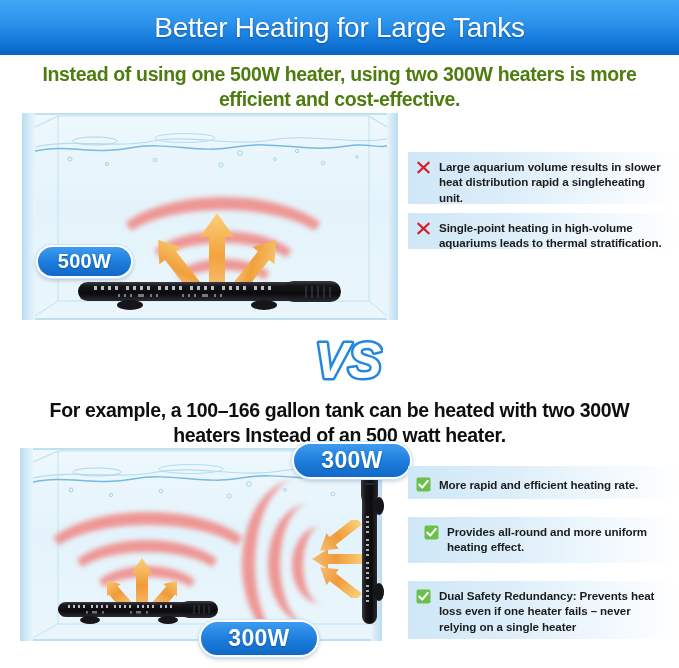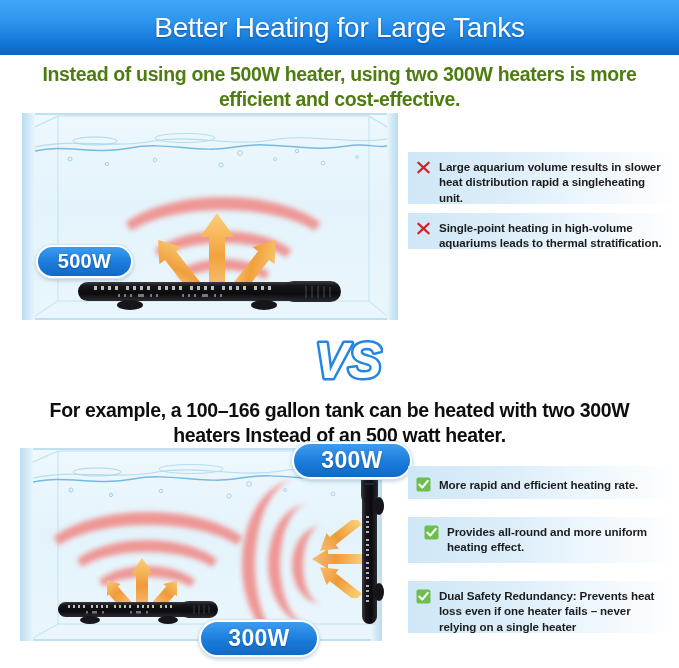--- a/index.html
+++ b/index.html
@@ -464,21 +464,21 @@
     <div class="bullet green" style="height:46px;padding-left:16px;">
       <span class="bullet-icon">
         <svg width="15" height="15" viewBox="0 0 15 15">
           <rect x="0.5" y="0.5" width="14" height="14" rx="2" fill="#6cbf4b"></rect>
           <path d="M3.3,7.6 L6.2,10.6 L11.8,3.8" fill="none" stroke="#ffffff" stroke-width="2.1" stroke-linecap="round" stroke-linejoin="round"></path>
         </svg>
       </span>
       <span class="bullet-text">Provides all-round and more uniform heating effect.</span>
     </div>
     <div class="spacer" style="height:18px;"></div>
-    <div class="bullet green" style="height:52px;">
+    <div class="bullet green" style="height:58px;">
       <span class="bullet-icon">
         <svg width="15" height="15" viewBox="0 0 15 15">
           <rect x="0.5" y="0.5" width="14" height="14" rx="2" fill="#6cbf4b"></rect>
           <path d="M3.3,7.6 L6.2,10.6 L11.8,3.8" fill="none" stroke="#ffffff" stroke-width="2.1" stroke-linecap="round" stroke-linejoin="round"></path>
         </svg>
       </span>
       <span class="bullet-text">Dual Safety Redundancy: Prevents heat loss even if  one heater fails – never relying on a single heater</span>
     </div>
   </div>
 

